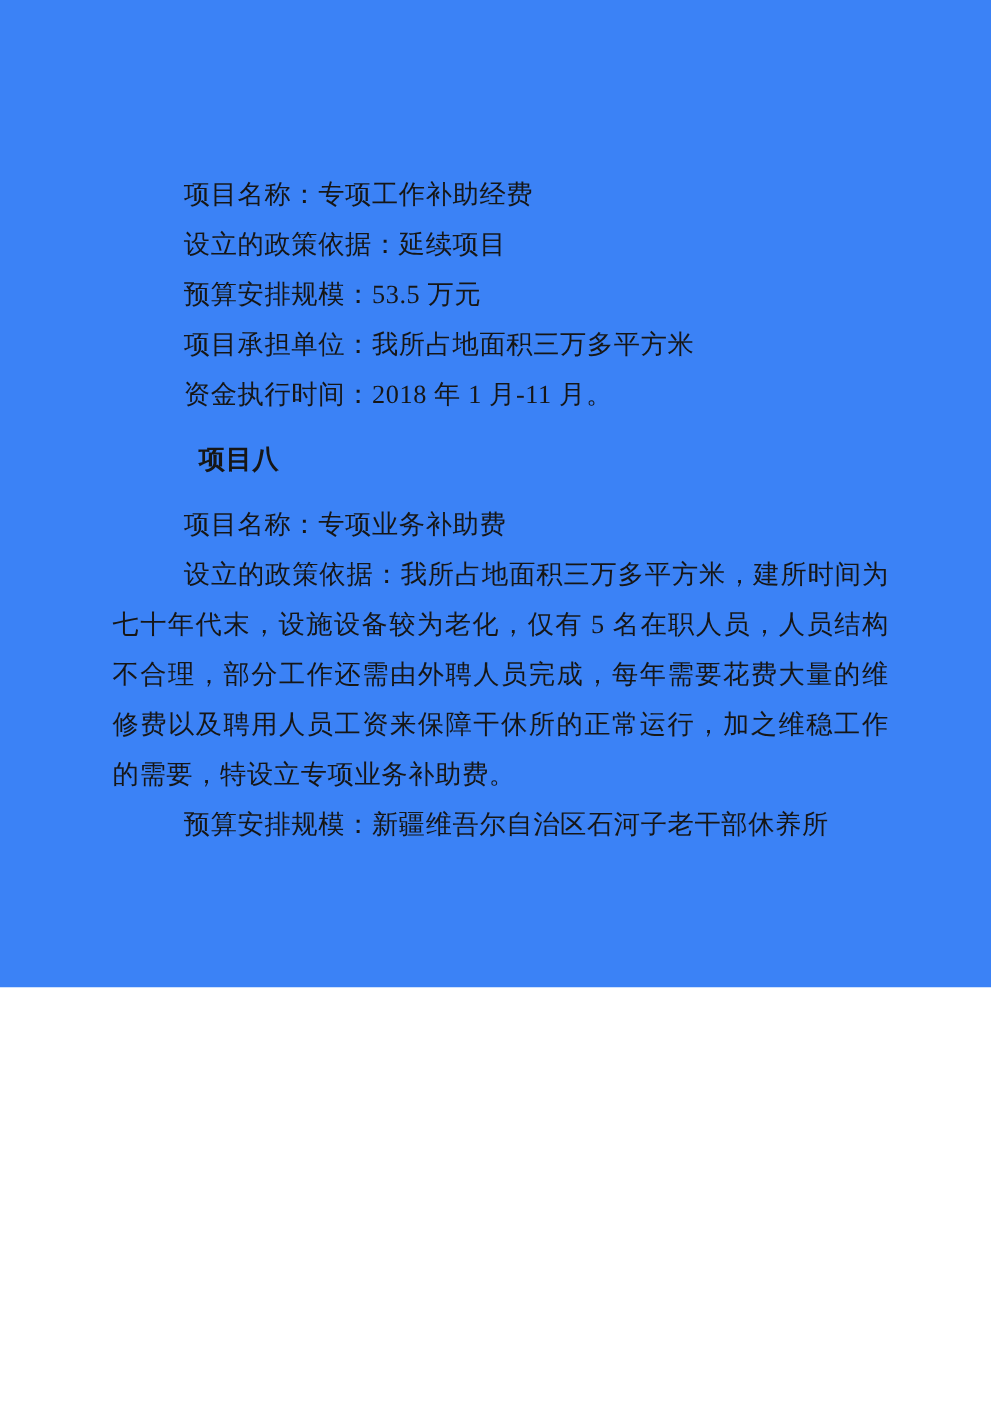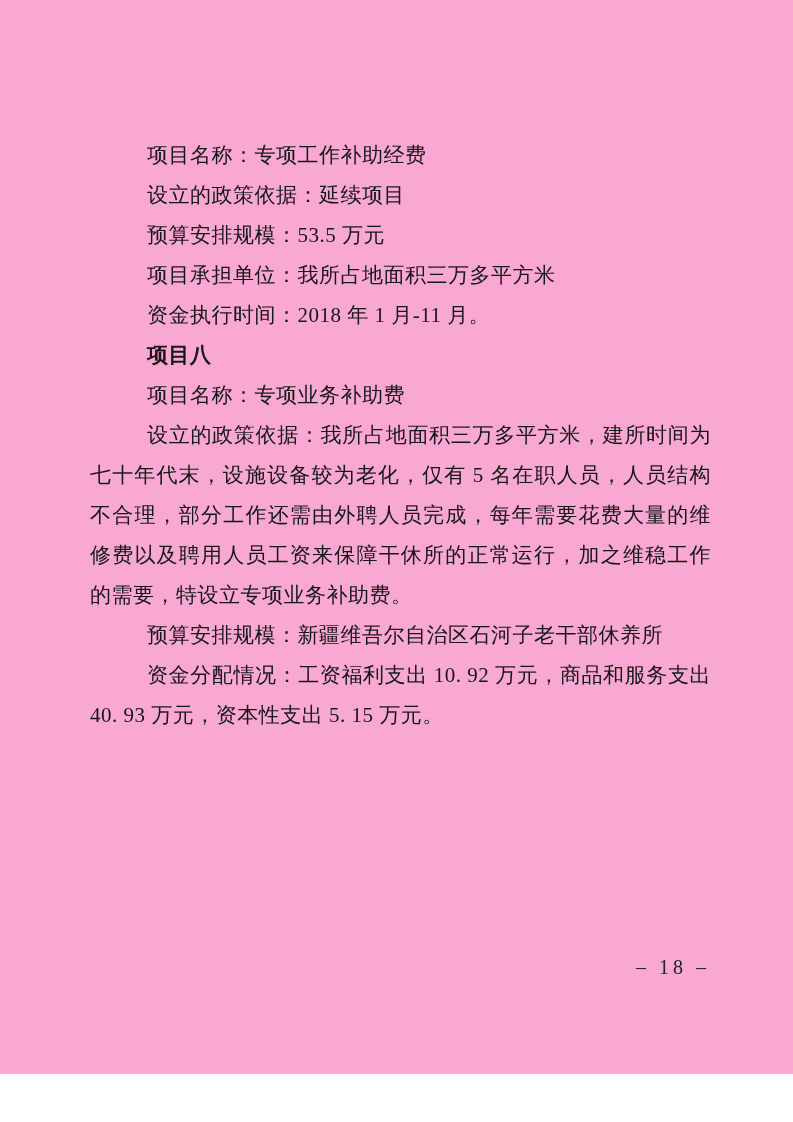--- a/index.html
+++ b/index.html
@@ -3,42 +3,42 @@
 <meta charset="utf-8">
 <style>
   html, body {
     margin: 0;
     padding: 0;
     background: #ffffff;
   }
   .page {
     position: relative;
     width: 793px;
-    height: 1074px;
-    background: #f9a8d4;
+    height: 790px;
+    background: #3b82f6;
     overflow: hidden;
     font-family: "Liberation Serif", "DejaVu Serif", serif;
     color: #161616;
   }
   .content {
     position: absolute;
     left: 90px;
     top: 135px;
     width: 621px;
     font-size: 21px;
     line-height: 40px;
     text-align: justify;
     letter-spacing: 0.5px;
   }
   .para {
     margin: 0;
     text-indent: 57px;
   }
   .heading {
-    margin: 0;
+    margin: 12px;
     text-indent: 57px;
     font-weight: bold;
   }
   .footer {
     position: absolute;
     left: 636px;
     top: 956px;
     font-size: 20px;
     letter-spacing: 4px;
     color: #222222;
@@ -51,16 +51,15 @@
   <div class="content">
     <p class="para">项目名称：专项工作补助经费</p>
     <p class="para">设立的政策依据：延续项目</p>
     <p class="para">预算安排规模：53.5 万元</p>
     <p class="para">项目承担单位：我所占地面积三万多平方米</p>
     <p class="para">资金执行时间：2018 年 1 月-11 月。</p>
     <p class="heading">项目八</p>
     <p class="para">项目名称：专项业务补助费</p>
     <p class="para">设立的政策依据：我所占地面积三万多平方米，建所时间为七十年代末，设施设备较为老化，仅有 5 名在职人员，人员结构不合理，部分工作还需由外聘人员完成，每年需要花费大量的维修费以及聘用人员工资来保障干休所的正常运行，加之维稳工作的需要，特设立专项业务补助费。</p>
     <p class="para">预算安排规模：新疆维吾尔自治区石河子老干部休养所</p>
-    <p class="para">资金分配情况：工资福利支出 10. 92 万元，商品和服务支出 40. 93 万元，资本性支出 5. 15 万元。</p>
   </div>
   <div class="footer">– 18 –</div>
 </div>
 
 </body></html>

